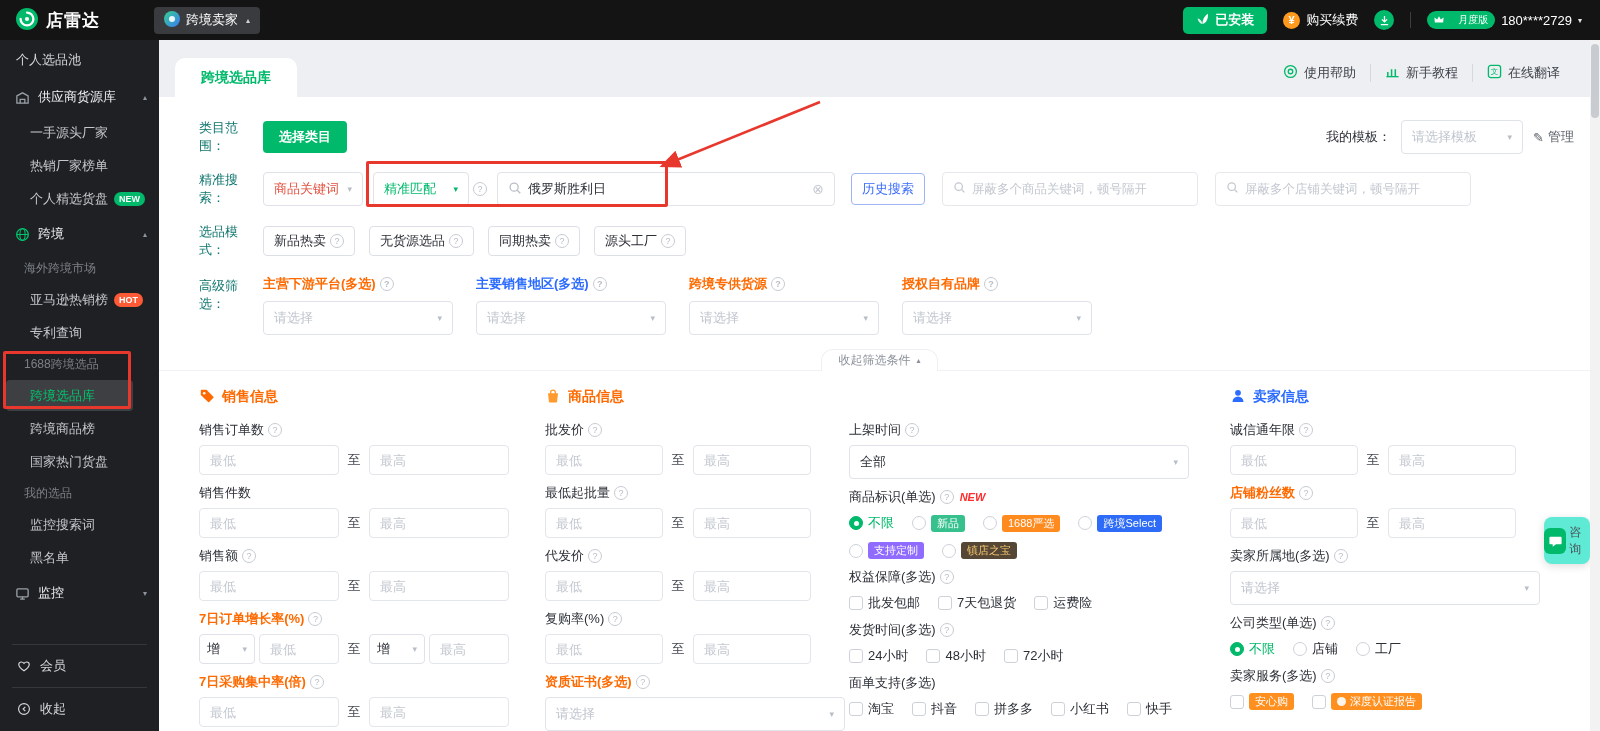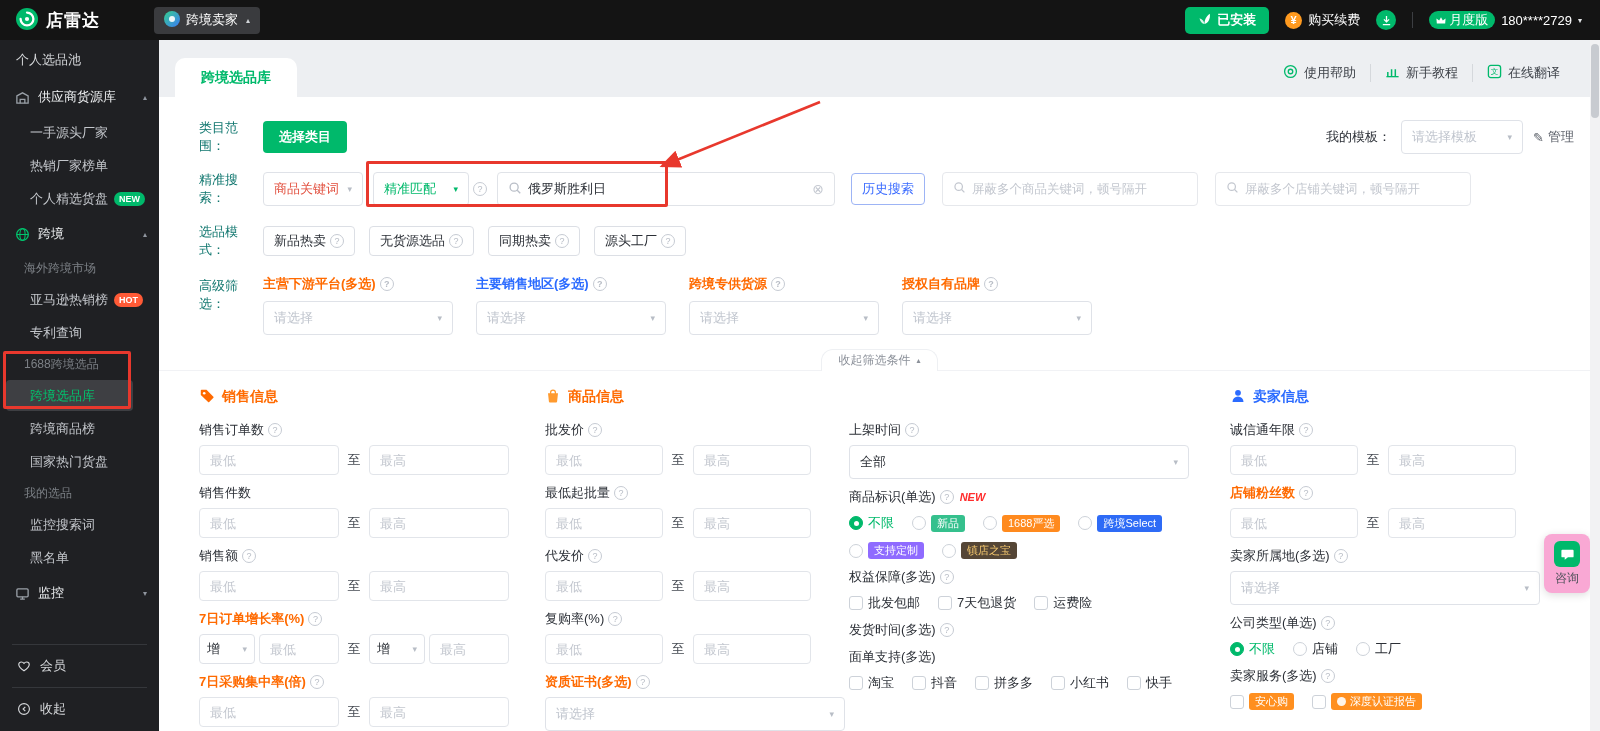--- a/index.html
+++ b/index.html
@@ -15,21 +15,21 @@
 .logo-text{font-size:17px;font-weight:bold;letter-spacing:1px;color:#fff}
 .nav-pill{background:#3a3b3e;border-radius:4px;height:27px;display:flex;align-items:center;gap:6px;padding:0 10px;color:#fff}
 .nav-caret{font-size:8px;color:#cfd2d6;margin-left:2px}
 .top-right{margin-left:auto;display:flex;align-items:center;gap:16px}
 .installed-btn{background:#00b96b;color:#fff;height:27px;border-radius:5px;padding:0 13px;display:flex;align-items:center;gap:6px;font-weight:bold}
 .renew-btn{display:flex;align-items:center;gap:6px;color:#fff}
 .coin-icon{width:17px;height:17px;border-radius:50%;background:#ff9a1f;color:#fff;font-size:11px;font-weight:bold;display:flex;align-items:center;justify-content:center}
 .dl-btn{width:20px;height:20px;border-radius:50%;background:#00b96b;display:flex;align-items:center;justify-content:center}
 .top-sep{width:1px;height:16px;background:#3c3e42}
 .account{display:flex;align-items:center;gap:6px;cursor:pointer}
-.plan-pill{background:#00b96b;height:18px;border-radius:9px;padding:0 7px;font-size:13px;display:flex;align-items:center;gap:3px;color:#fff}
+.plan-pill{background:#00b96b;height:18px;border-radius:9px;padding:0 7px;font-size:10px;display:flex;align-items:center;gap:14px;color:#fff}
 .acct-caret{font-size:8px;color:#e6e8ea}
 
 
 .frame{display:flex;height:691px}
 .sidebar{width:159px;background:#1f2023;display:flex;flex-direction:column;padding-top:2px;flex:none;position:relative;z-index:5}
 .side-item{height:33px;display:flex;align-items:center;padding-left:30px;color:#c3c6cb;gap:6px;cursor:pointer}
 .side-item.top{padding-left:16px;height:36px;color:#d6d8db}
 .side-item.active{background:#3e3f43;border-radius:4px;margin:1px 26px 1px 6px;padding-left:24px;color:#00c56e;height:31px}
 .side-badge{font-size:9px;height:14px;line-height:14px;border-radius:7px;padding:0 5px;color:#fff;font-weight:bold}
 .side-group{height:38px;display:flex;align-items:center;gap:8px;padding:0 12px 0 14px;color:#eef0f2;cursor:pointer}
@@ -97,21 +97,21 @@
 .opt{display:flex;align-items:center;gap:5px;cursor:pointer}
 .opt-text.green{color:#00b96b}
 .radio{width:14px;height:14px;border:1px solid #cdd2d9;border-radius:50%;background:#fff;position:relative;flex:none}
 .radio.sel{border-color:#00b96b;background:#00b96b}
 .radio.sel::after{content:"";position:absolute;left:4px;top:4px;width:5px;height:5px;border-radius:50%;background:#fff}
 .cbox{width:14px;height:14px;border:1px solid #cdd2d9;border-radius:3px;background:#fff;flex:none}
 .badge{height:17px;line-height:17px;border-radius:3px;padding:0 6px;font-size:11px;color:#fff;display:inline-flex;align-items:center;gap:4px}
 .bdot{width:9px;height:9px;border-radius:50%;background:#fff;opacity:.9;display:inline-block}
 
 
-.chat-float{position:absolute;right:10px;top:534px;width:46px;background:#f9a8d4;border-radius:8px;box-shadow:0 2px 8px rgba(0,0,0,.14);display:flex;flex-direction:column;align-items:center;padding:7px 0 6px;gap:3px;z-index:40}
+.chat-float{position:absolute;right:10px;top:517px;width:46px;background:#5eead4;border-radius:8px;box-shadow:0 2px 8px rgba(0,0,0,.14);display:flex;flex-direction:row;align-items:center;padding:7px 0 6px;gap:3px;z-index:40}
 .chat-icon{width:26px;height:26px;border-radius:6px;background:#00b96b;display:flex;align-items:center;justify-content:center}
 .chat-label{font-size:12px;color:#4a4f57}
 .scrollbar{position:absolute;right:0;top:40px;width:10px;height:691px;background:#f2f2f3;z-index:45}
 .scroll-thumb{position:absolute;right:1px;top:4px;width:8px;height:74px;border-radius:4px;background:#c8cbd0}
 .anno{position:absolute;border:3px solid #e8382d;pointer-events:none;z-index:50;border-radius:2px}
 #annoSidebar{left:3px;top:351px;width:128px;height:58px}
 #annoSearch{left:366px;top:161px;width:302px;height:46px}
 #annoArrow{position:absolute;left:600px;top:86px;width:230px;height:96px;pointer-events:none;z-index:50}
 </style>
 </head>
@@ -635,20 +635,34 @@
                   <span class="cbox"></span>
                   <span class="opt-text">运费险</span>
                 </label>
               </div>
             </div>
             <div class="fblock">
               <div class="flab">
                 <span class="lab-text">发货时间(多选)</span>
                 <span class="info">?</span>
               </div>
+              <div class="opt-row">
+                <label class="opt">
+                  <span class="cbox"></span>
+                  <span class="opt-text">24小时</span>
+                </label>
+                <label class="opt">
+                  <span class="cbox"></span>
+                  <span class="opt-text">48小时</span>
+                </label>
+                <label class="opt">
+                  <span class="cbox"></span>
+                  <span class="opt-text">72小时</span>
+                </label>
+              </div>
             </div>
             <div class="fblock">
               <div class="flab">
                 <span class="lab-text">面单支持(多选)</span>
               </div>
               <div class="opt-row">
                 <label class="opt">
                   <span class="cbox"></span>
                   <span class="opt-text">淘宝</span>
                 </label>

